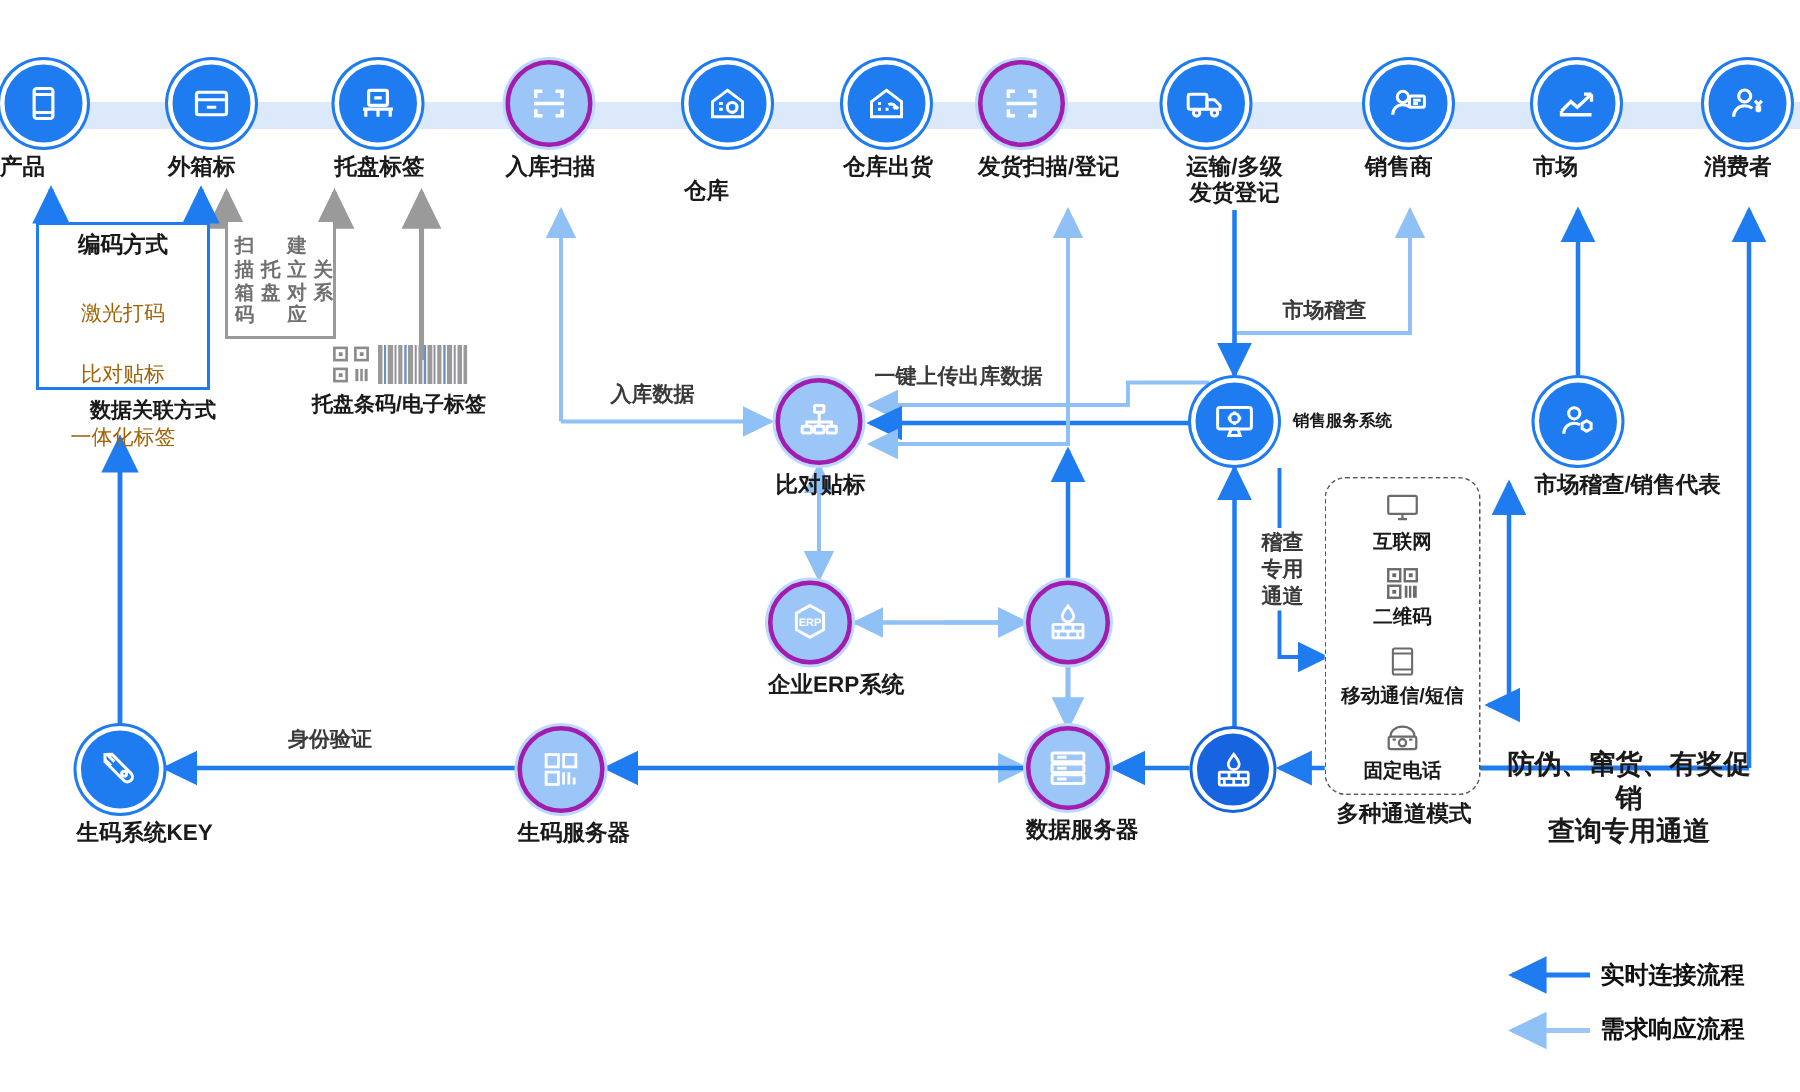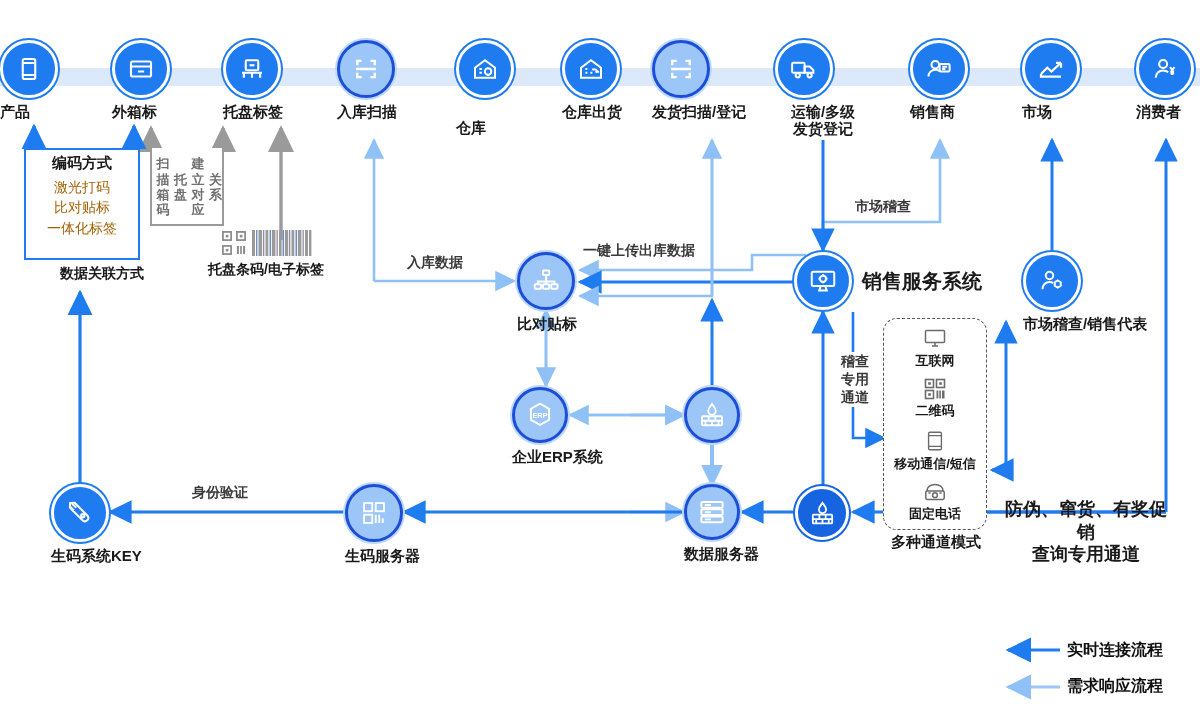--- a/index.html
+++ b/index.html
@@ -6,31 +6,31 @@
   body{width:1200px;height:728px;position:relative;overflow:hidden;
        font-family:"Liberation Sans","DejaVu Sans",sans-serif;color:#222;}
   #stage{position:absolute;left:0;top:0;width:1200px;height:728px;}
   svg.layer{position:absolute;left:0;top:0;width:1200px;height:728px;pointer-events:none;}
 
   
   .node{position:absolute;display:flex;flex-direction:column;align-items:flex-start;}
   .circ{border-radius:50%;display:flex;align-items:center;justify-content:center;box-sizing:border-box;}
   .circ svg{display:block;}
   .c-dark{background:#1f7bf0;border:3px solid #ffffff;box-shadow:0 0 0 2px #1f7bf0;}
-  .c-light{background:#9cc6f7;border:3px solid #1d4ed8;box-shadow:0 0 0 2px #bcd9fb;}
+  .c-light{background:#9cc6f7;border:3px solid #a21caf;box-shadow:0 0 0 2px #bcd9fb;}
   .c-deep{background:#1664e0;border:3px solid #ffffff;box-shadow:0 0 0 2px #1664e0;}
 
   .lbl{font-size:15px;font-weight:bold;color:#1a1a1a;text-align:center;line-height:1.15;
        white-space:nowrap;margin-top:5px;}
   .lbl.two{white-space:normal;width:100px;}
 
   
   #codebox{position:absolute;left:24px;top:148px;width:116px;height:112px;
       border:2px solid #1f7bf0;background:#ffffff;box-sizing:border-box;
-      display:flex;flex-direction:column;align-items:center;padding-top:4px;}
+      display:flex;flex-direction:column;align-items:center;padding-top:4px;gap:21px;}
   #codebox .hd{font-size:15px;font-weight:bold;color:#1a1a1a;margin-bottom:4px;}
   #codebox .it{font-size:14px;color:#a16207;line-height:1.45;}
 
   #codebox-cap{position:absolute;left:20px;top:265px;width:124px;text-align:right;
       font-size:14px;font-weight:bold;color:#1a1a1a;}
 
   
   #scanbox{position:absolute;left:150px;top:148px;width:74px;height:78px;
       border:2px solid #9a9a9a;border-top:none;box-sizing:border-box;background:#fff;
       display:flex;align-items:center;justify-content:flex-end;padding-top:2px;}
@@ -383,21 +383,21 @@
 
   <div style="position:absolute;left:794px;top:252px;display:flex;align-items:center;">
     <div class="circ c-dark" style="width:58px;height:58px;">
       <svg width="30" height="30" viewBox="0 0 24 24" fill="none" stroke="#fff" stroke-width="1.6">
         <rect x="3" y="4.5" width="18" height="11.5" rx="1.2"></rect>
         <circle cx="12" cy="10.2" r="2.5"></circle>
           <path d="M12 6.6v1M12 12.8v1M8.4 10.2h1M14.6 10.2h1"></path>
         <path d="M9 19.5h6l-1.2-3.5h-3.6z"></path>
       </svg>
     </div>
-    <div class="lbl" style="margin:0 0 0 10px;font-size:20px;">销售服务系统</div>
+    <div class="lbl" style="margin:0 0 0 10px;font-size:11px;">销售服务系统</div>
   </div>
 
   <div class="node" style="left:1023px;top:252px;width:58px;">
     <div class="circ c-dark" style="width:58px;height:58px;">
       <svg width="30" height="30" viewBox="0 0 24 24" fill="none" stroke="#fff" stroke-width="1.6">
         <circle cx="10" cy="7.6" r="3"></circle>
           <path d="M4.4 18.5c0-3.3 2.5-5.6 5.6-5.6 1.1 0 2.2.3 3 .8"></path>
         <path d="M16.6 11.6l2.4 1.4v2.8l-2.4 1.4-2.4-1.4v-2.8z"></path>
       </svg>
     </div>

